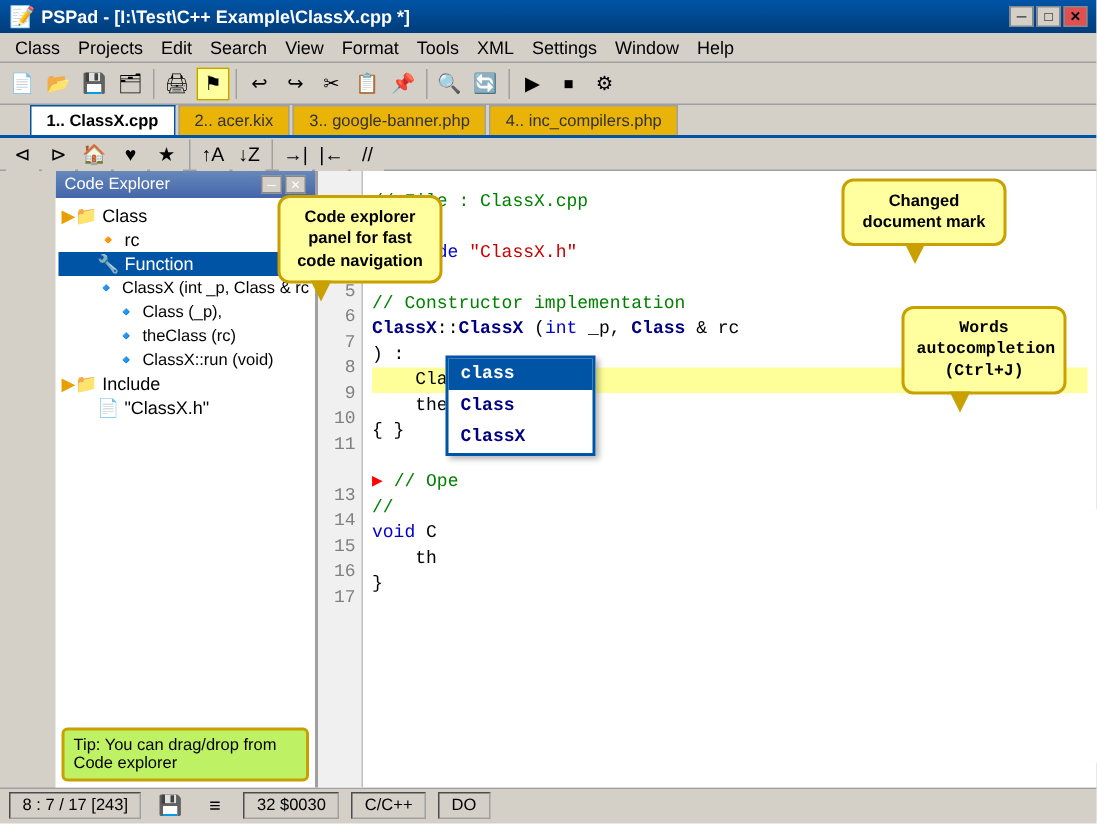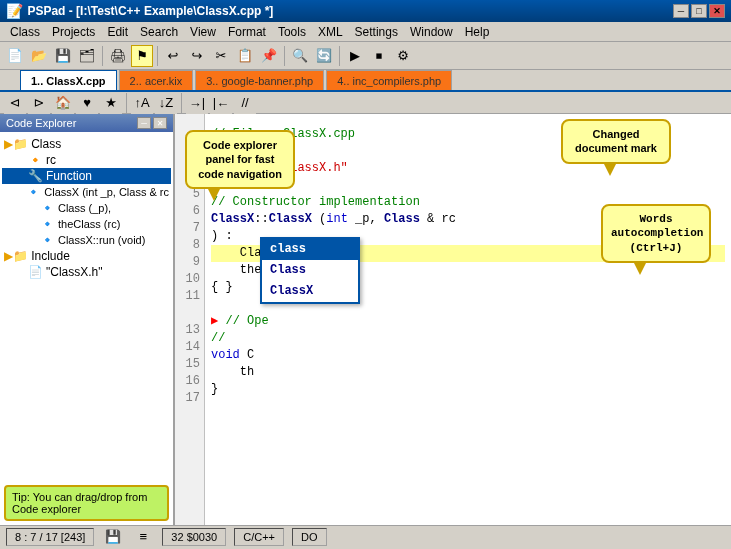--- a/index.html
+++ b/index.html
@@ -75,21 +75,21 @@
       display: flex;
       align-items: flex-end;
       border-bottom: 2px solid #0054a6;
       padding-left: 20px;
     }
     .tab {
       height: 20px;
       padding: 0 10px;
       border: 1px solid #a0a0a0;
       border-bottom: none;
-      background: #f97316;
+      background: #eab308;
       cursor: pointer;
       font-size: 11px;
       display: flex; align-items: center;
       margin-right: 2px;
       color: #333;
     }
     .tab.active {
       background: #ffffff;
       font-weight: bold;
       color: #000;
@@ -116,20 +116,21 @@
     }
 
     
     .left-panel {
       width: 175px;
       background: #ffffff;
       border-right: 2px solid #a0a0a0;
       overflow: hidden;
       display: flex;
       flex-direction: column;
+      margin-left: 37px;
     }
     .tree-view {
       flex: 1;
       overflow: hidden;
       font-size: 12px;
       padding: 4px 2px;
     }
     .tree-item {
       display: flex;
       align-items: center;

